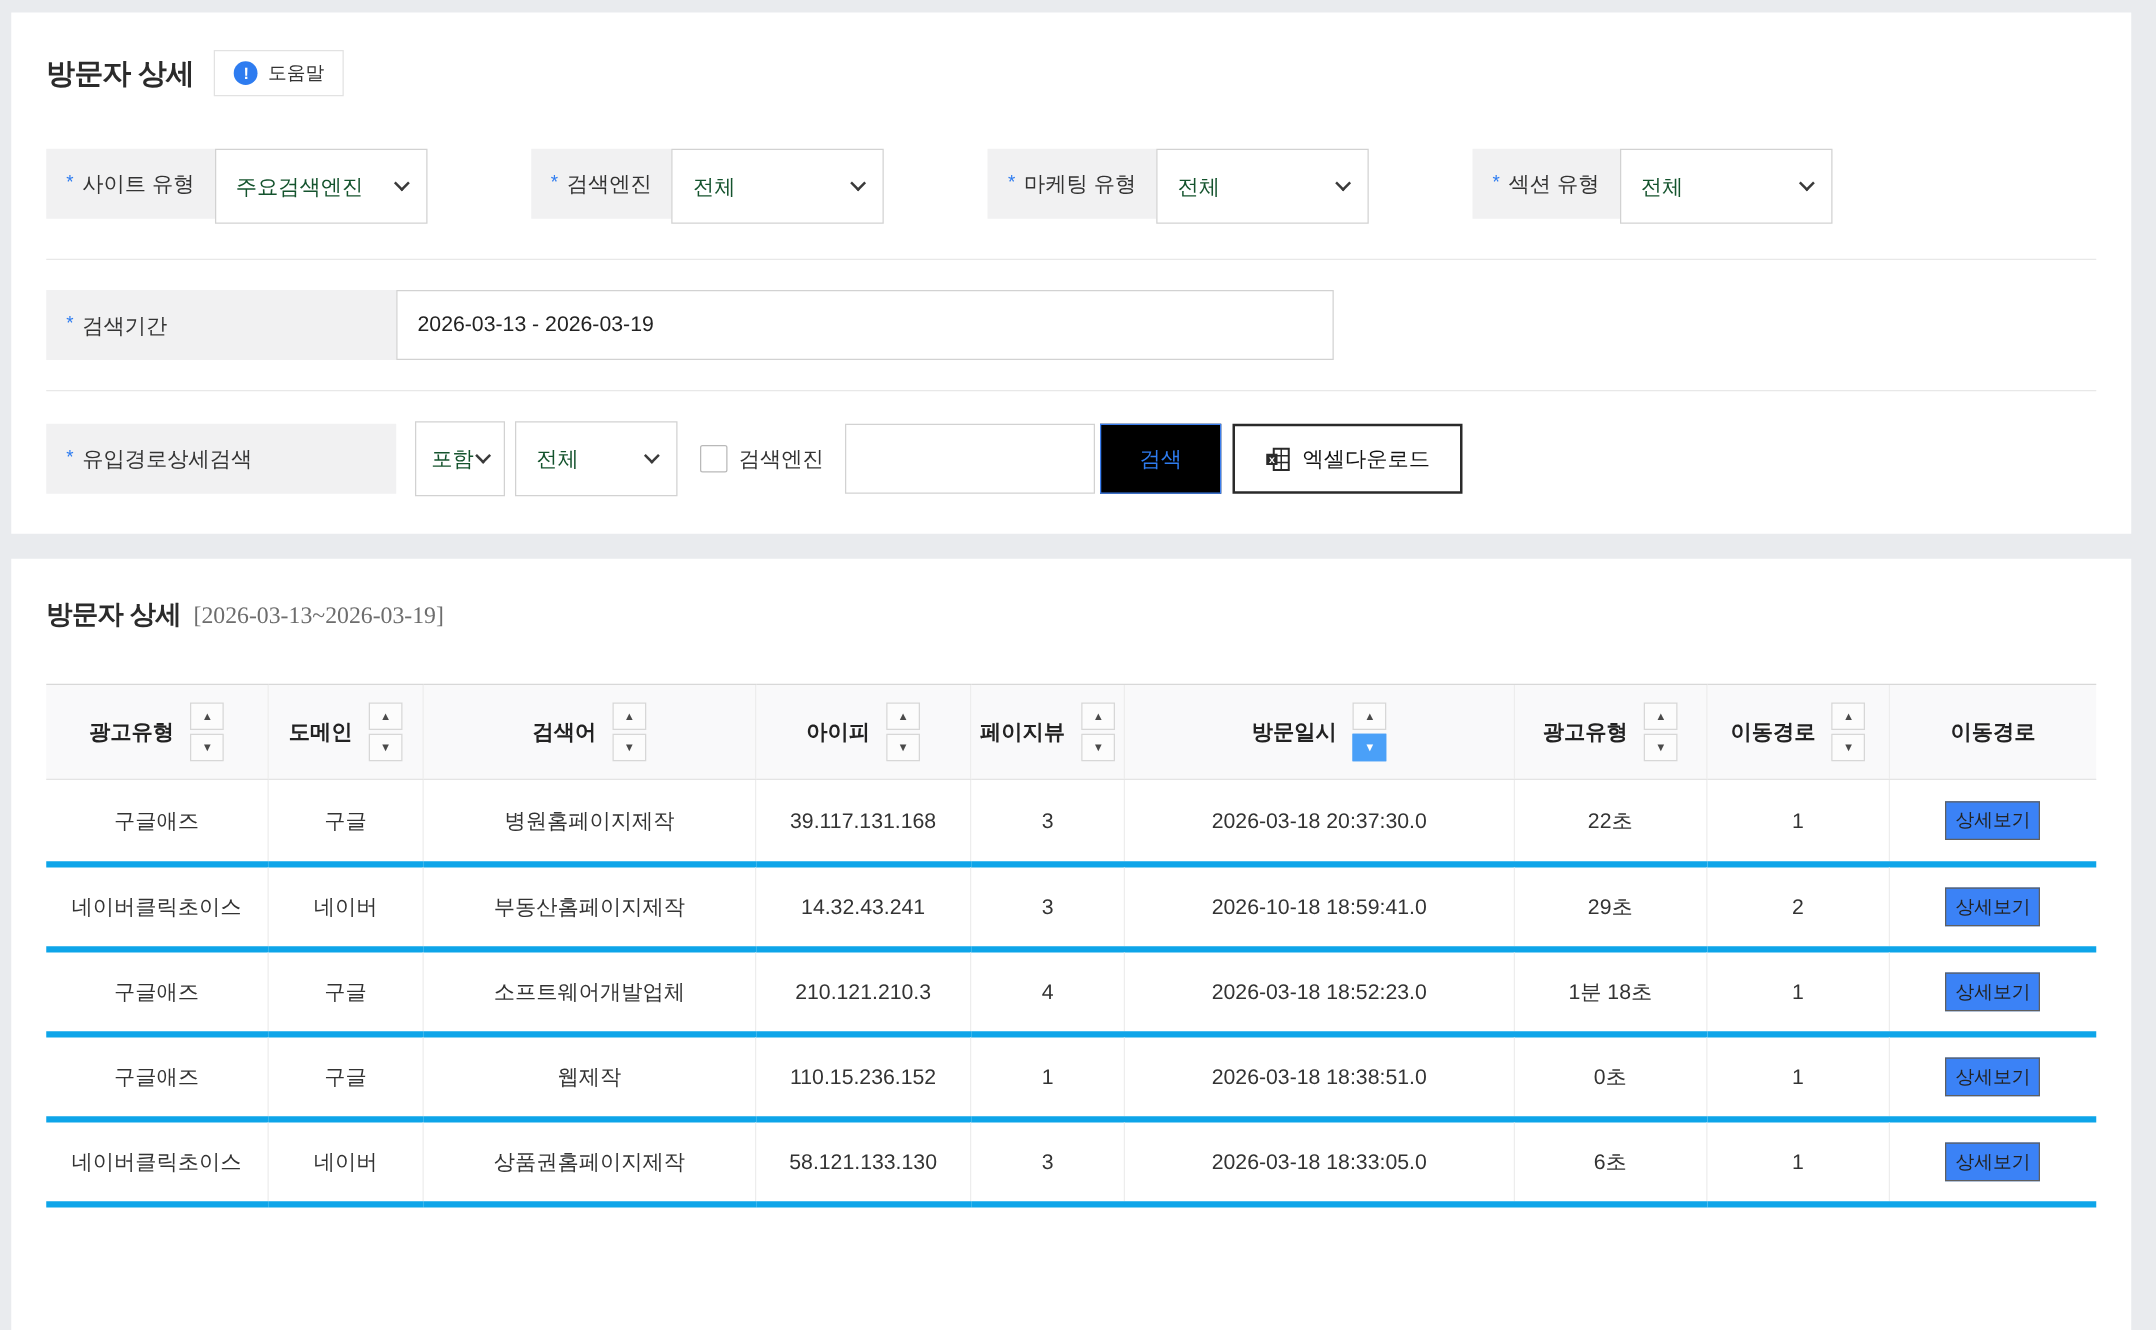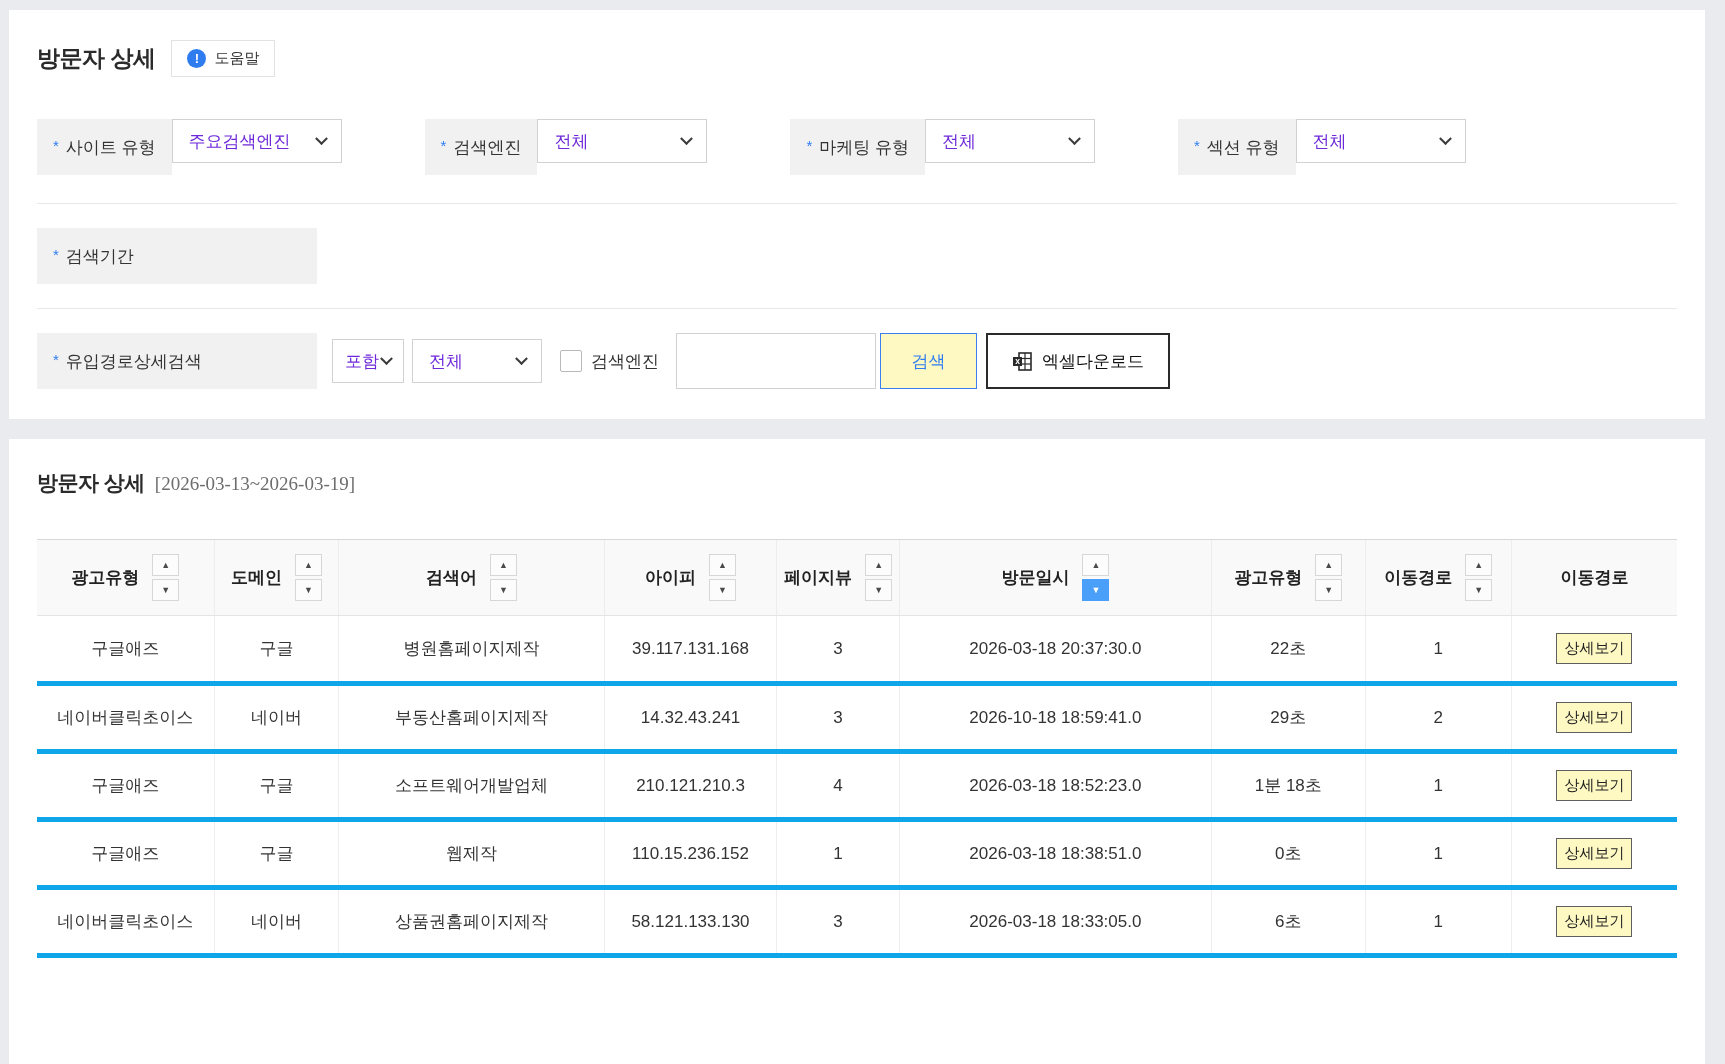--- a/index.html
+++ b/index.html
@@ -33,23 +33,23 @@
   .frow { display: flex; align-items: center; }
   .frow-1 { gap: 83px; padding-bottom: 28px; border-bottom: 1px solid #e8e8e8; }
   .fgroup { display: flex; }
   .flabel {
     background: #f1f1f2; height: 56px;
     display: flex; align-items: center;
     padding: 0 16px; font-size: 17px; color: #333; white-space: nowrap;
   }
   .req { color: #2e7cf0; margin-right: 7px; font-size: 15px; position: relative; top: -2px; }
   .sel {
-    height: 44px; width: 170px; border: 1px solid #d2d2d2; background: #fff;
+    height: 60px; width: 170px; border: 1px solid #d2d2d2; background: #fff;
     display: flex; align-items: center; justify-content: space-between;
-    padding: 0 15px 0 16px; font-size: 17px; color: #6d28d9; cursor: pointer;
+    padding: 0 15px 0 16px; font-size: 17px; color: #14532d; cursor: pointer;
   }
   .chev {
     width: 9px; height: 9px; flex: 0 0 auto;
     border-right: 2px solid #3a3a3a; border-bottom: 2px solid #3a3a3a;
     transform: rotate(45deg) translate(-2px,-2px);
   }
   .frow-2 { padding: 24px 0; border-bottom: 1px solid #e8e8e8; }
   .flabel-wide { width: 280px; }
   .inp {
     height: 56px; border: 1px solid #d2d2d2; background: #fff;
@@ -60,21 +60,21 @@
   .sel-include { width: 72px; margin-left: 15px; padding: 0 12px; }
   .sel-scope  { width: 130px; margin-left: 8px; }
   .checkbox {
     width: 22px; height: 22px; border: 1px solid #b9b9b9; background: #fff;
     margin-left: 18px; cursor: pointer; border-radius: 2px;
   }
   .cb-label { font-size: 17px; color: #333; margin-left: 9px; }
   .inp-keyword { width: 200px; margin-left: 17px; }
   .btn-search {
     width: 97px; height: 56px; margin-left: 4px;
-    background: #fef9c3; border: 1px solid #3c7ff0; color: #2e7cf0;
+    background: #000000; border: 1px solid #3c7ff0; color: #2e7cf0;
     font-size: 17px; cursor: pointer; font-family: inherit;
   }
   .btn-excel {
     height: 56px; margin-left: 9px; padding: 0 24px;
     display: inline-flex; align-items: center; gap: 9px;
     background: #fff; border: 2px solid #2a2a2a; color: #111;
     font-size: 17px; cursor: pointer; font-family: inherit;
   }
 
   
@@ -100,21 +100,21 @@
   .sorter { display: flex; flex-direction: column; gap: 3px; }
   .sbtn {
     width: 27px; height: 22px;
     border: 1px solid #d7d7d7; background: #fcfcfc; color: #4a4a4a;
     font-size: 9px; line-height: 1; cursor: pointer;
     display: flex; align-items: center; justify-content: center;
     font-family: inherit;
   }
   .sbtn.active { background: #4aa0f8; border-color: #4aa0f8; color: #fff; }
   .btn-detail {
-    border: 1px solid #5f5f5f; background: #fef9c3; color: #222;
+    border: 1px solid #5f5f5f; background: #3b82f6; color: #222;
     font-size: 15px; padding: 5px 7px; cursor: pointer; font-family: inherit;
   }
 </style>
 </head>
 <body>
 
 <div class="card card-top">
   <div class="title-row">
     <span class="page-title">방문자 상세</span>
     <button class="help-btn">
@@ -165,20 +165,21 @@
           <span class="chev"></span>
         </div>
       </div>
     </div>
 
     <div class="frow frow-2">
       <div class="flabel flabel-wide">
         <span class="req">*</span>
         <span>검색기간</span>
       </div>
+      <input class="inp inp-date" readonly="" value="2026-03-13 - 2026-03-19" style="">
     </div>
 
     <div class="frow frow-3">
       <div class="flabel flabel-wide">
         <span class="req">*</span>
         <span>유입경로상세검색</span>
       </div>
       <div class="sel sel-include">
         <span>포함</span>
         <span class="chev"></span>

